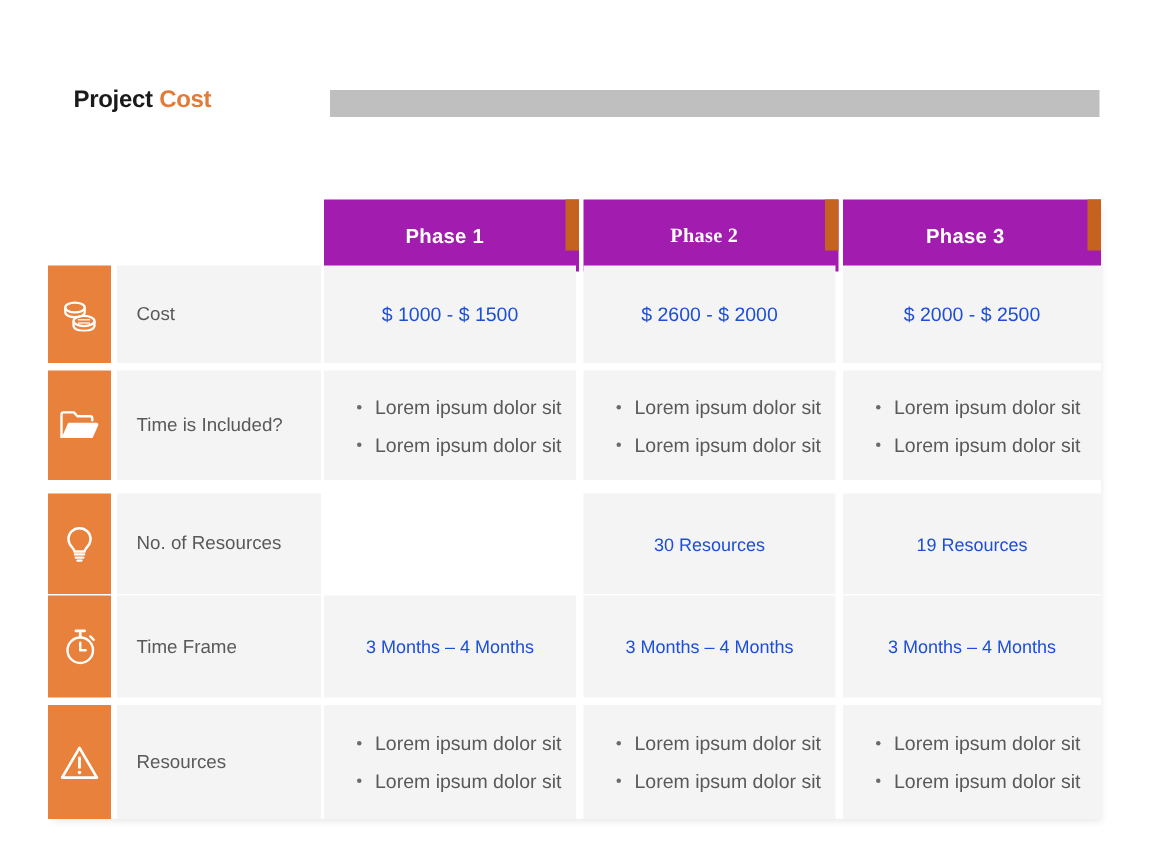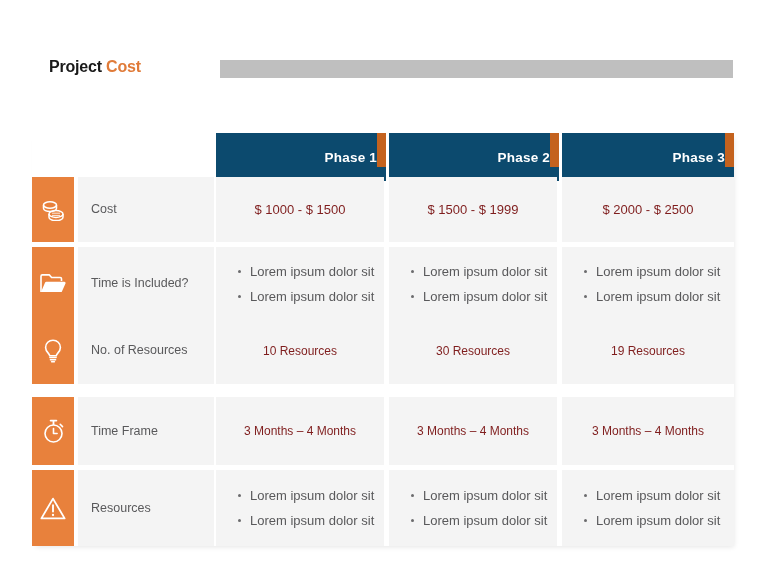--- a/index.html
+++ b/index.html
@@ -64,55 +64,55 @@
     position: absolute;
     left: 0;
     top: 0;
     width: 702px;
     height: 34px;
   }
   .phase-head {
     position: absolute;
     top: 0;
     height: 48px;
-    background: #0c4a6e;
+    background: #a21caf;
     box-sizing: border-box;
     display: flex;
     align-items: center;
-    justify-content: flex-end;
+    justify-content: center;
   }
   .phase-head .accent {
     position: absolute;
     right: 0;
     top: 0;
     width: 9px;
     height: 34px;
     background: #C4621E;
   }
   .phase-head .phase-label {
     position: relative;
     color: #ffffff;
     font-size: 13.5px;
     font-weight: bold;
     letter-spacing: 0.2px;
     margin-right: 9px;
   }
   .ph1 { left: 184px;  width: 170px; }
-  .ph2 { left: 357px;  width: 170px; }
+  .ph2 { left: 357px;  width: 170px; font-family: Liberation Serif, serif; }
   .ph3 { left: 530px;  width: 172px; }
 
   
   .row {
     position: absolute;
     left: 0;
     width: 702px;
   }
   .r1 { top: 44px;  height: 65px; }
   .r2 { top: 114px; height: 73px; }
-  .r3 { top: 184px; height: 67px; }
+  .r3 { top: 196px; height: 67px; }
   .r4 { top: 264px; height: 68px; }
   .r5 { top: 337px; height: 76px; }
 
   .icon-box {
     position: absolute;
     left: 0;
     top: 0;
     width: 42px;
     height: 100%;
     background: #E8813C;
@@ -151,21 +151,21 @@
     justify-content: center;
   }
   .c1 { left: 184px;  width: 168px; }
   .c2 { left: 357px;  width: 168px; }
   .c3 { left: 530px;  width: 172px; }
 
   .data-cell.center {
     align-items: center;
   }
   .val {
-    color: #7f1d1d;
+    color: #1d4ed8;
     font-size: 13px;
     text-align: center;
     white-space: nowrap;
   }
   .val.small { font-size: 12px; }
 
   .bullets {
     margin: 0;
     padding: 0 0 0 22px;
     list-style: none;
@@ -243,21 +243,21 @@
           </svg>
         </span>
       </div>
       <div class="label-cell">
         <span class="lbl">Cost</span>
       </div>
       <div class="data-cell c1 center">
         <span class="val">$ 1000 - $ 1500</span>
       </div>
       <div class="data-cell c2 center">
-        <span class="val">$ 1500 - $ 1999</span>
+        <span class="val">$ 2600 - $ 2000</span>
       </div>
       <div class="data-cell c3 center">
         <span class="val">$ 2000 - $ 2500</span>
       </div>
     </div>
 
     <div class="row r2">
       <div class="icon-box">
         <span>
           <svg width="26" height="21" viewBox="0 0 26 21">
@@ -293,23 +293,20 @@
       <div class="icon-box">
         <span>
           <svg width="20" height="24" viewBox="0 0 20 24">
             <path d="M10 1.2C5.9 1.2 2.6 4.4 2.6 8.4c0 2.6 1.3 4.3 2.6 5.7.9 1 1.4 1.7 1.5 2.6h6.6c.1-.9.6-1.6 1.5-2.6 1.3-1.4 2.6-3.1 2.6-5.7 0-4-3.3-7.2-7.4-7.2z" fill="none" stroke="#fff" stroke-width="1.6"></path>
             <path d="M6.9 18.6h6.2M7.4 20.7h5.2M8.6 22.7h2.8" stroke="#fff" stroke-width="1.5" stroke-linecap="round"></path>
           </svg>
         </span>
       </div>
       <div class="label-cell">
         <span class="lbl">No. of Resources</span>
-      </div>
-      <div class="data-cell c1 center">
-        <span class="val small">10 Resources</span>
       </div>
       <div class="data-cell c2 center">
         <span class="val small">30 Resources</span>
       </div>
       <div class="data-cell c3 center">
         <span class="val small">19 Resources</span>
       </div>
     </div>
 
     <div class="row r4">

